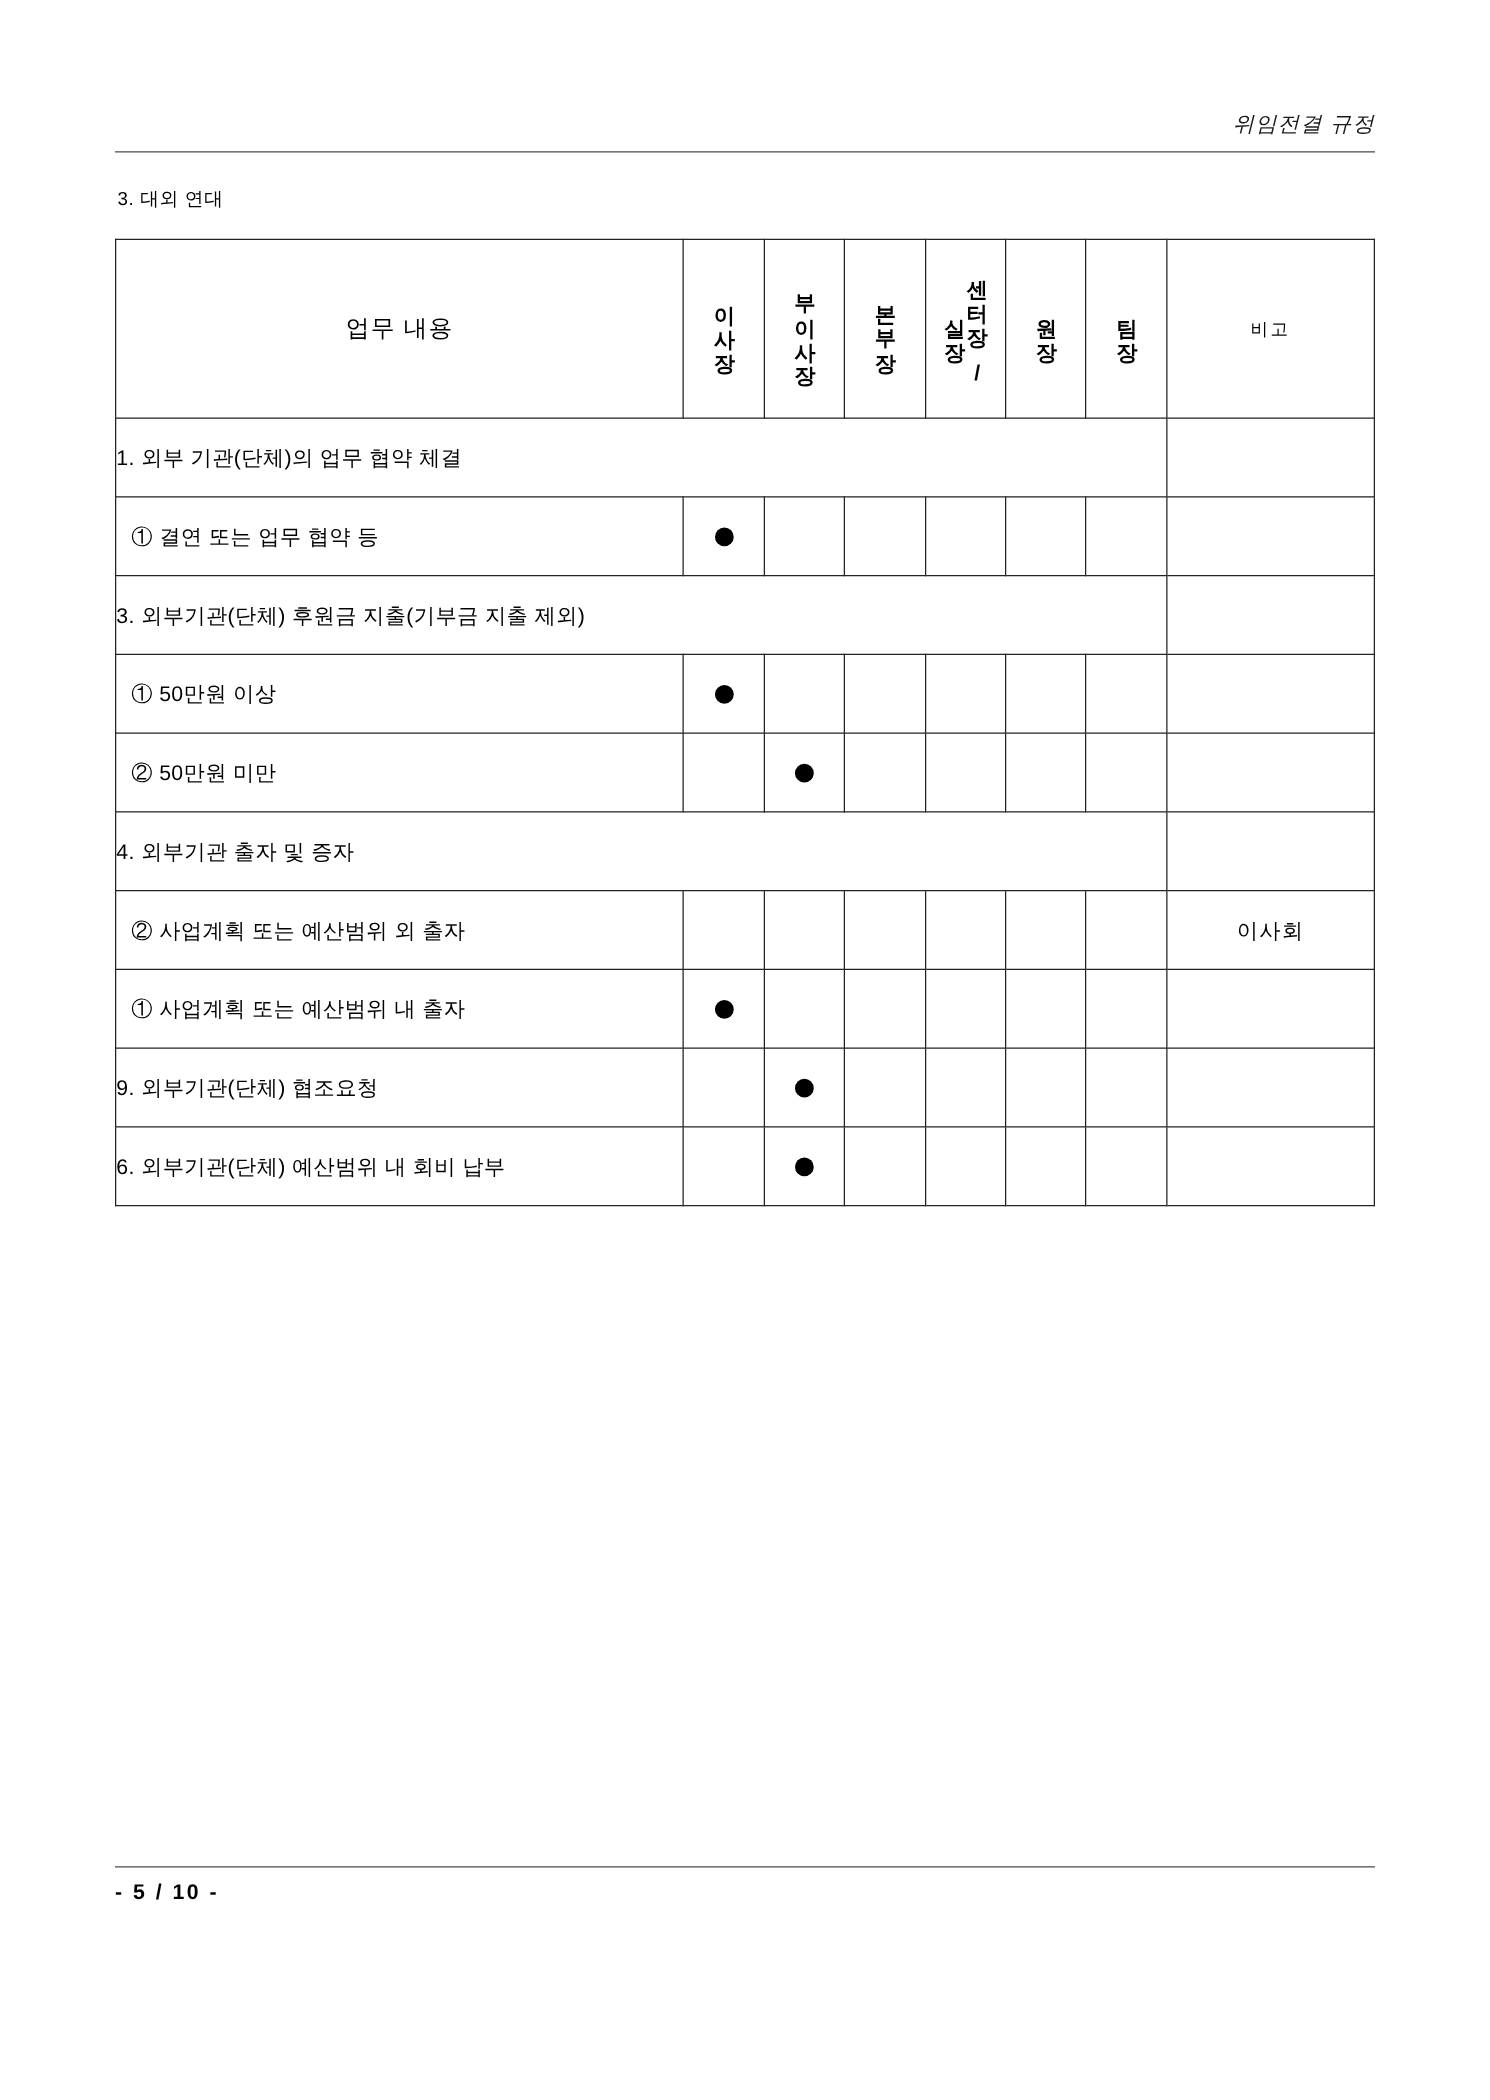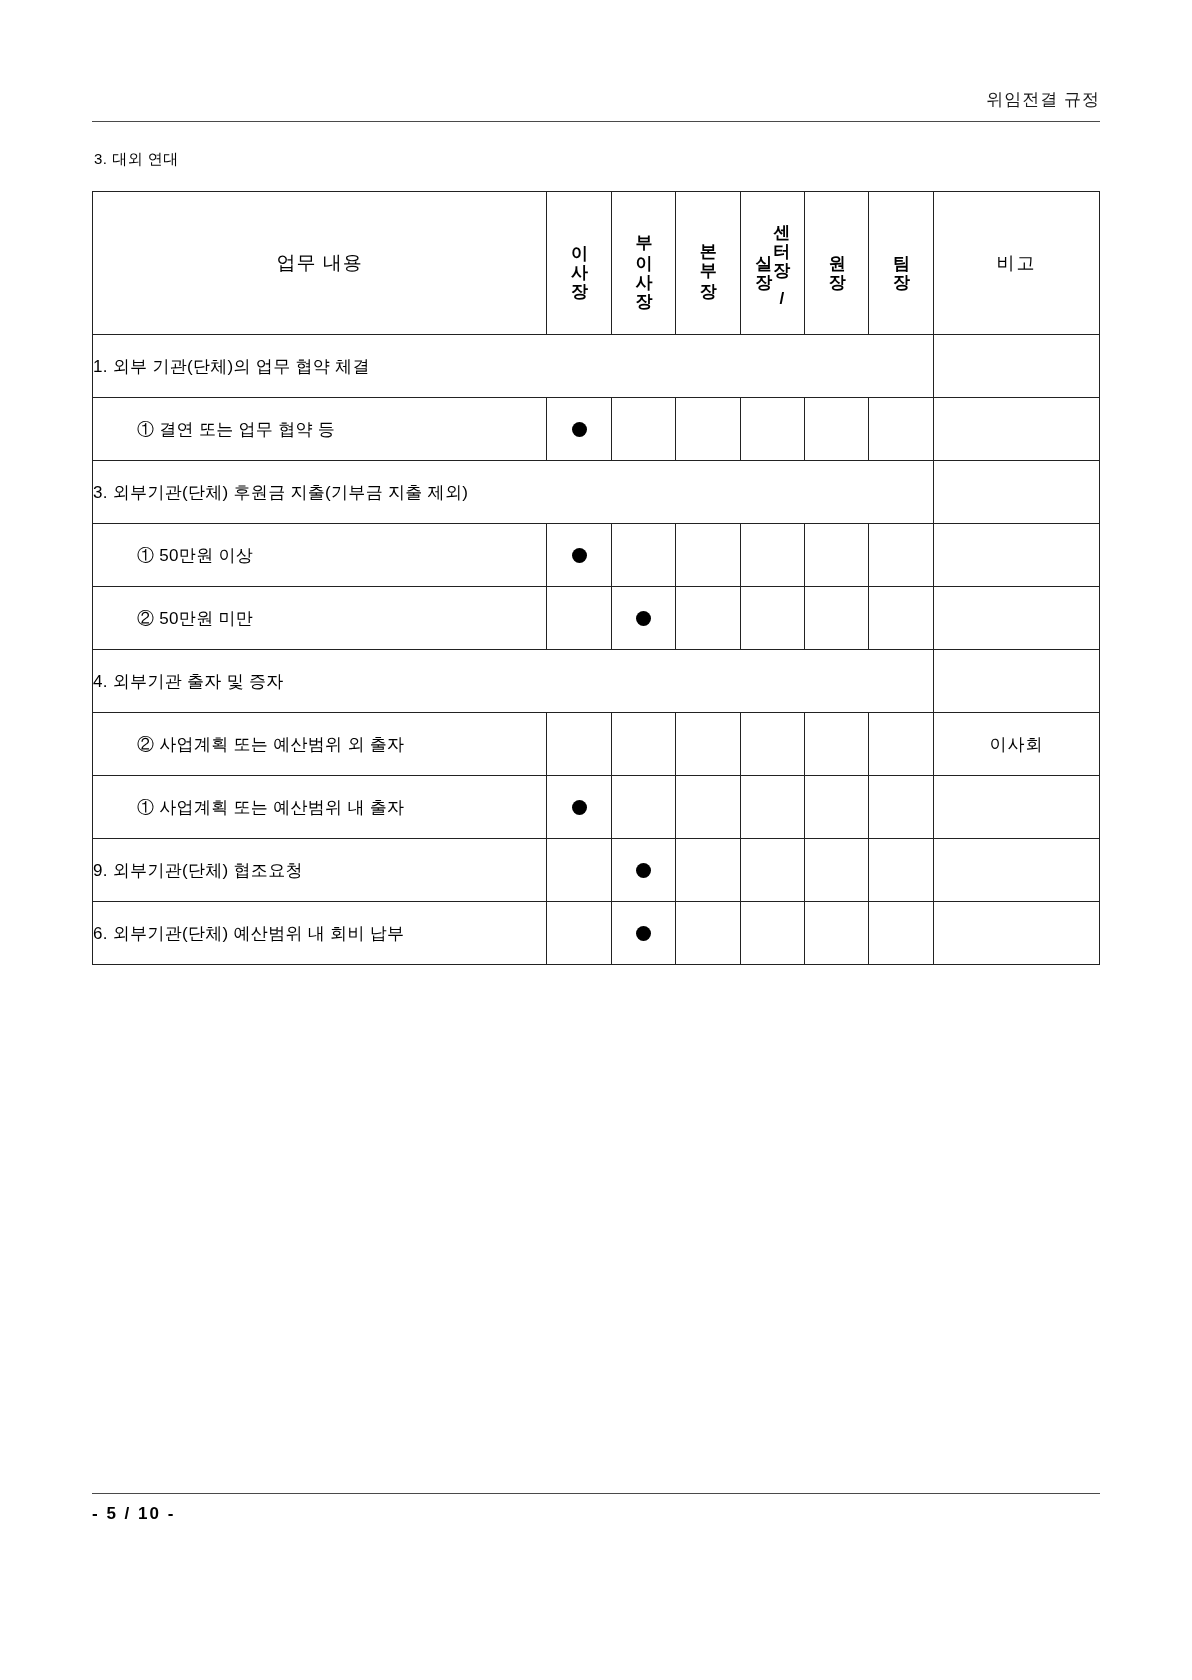--- a/index.html
+++ b/index.html
@@ -21,20 +21,21 @@
     box-sizing: border-box;
     padding: 0 92px;
   }
   
   .doc-header {
     padding-top: 88px;
     text-align: right;
     font-size: 17px;
     letter-spacing: 1px;
     color: #1a1a1a;
+    font-style: italic;
   }
   .header-rule {
     margin-top: 10px;
     border-bottom: 1.3px solid #4a4a4a;
   }
   
   .section-title {
     margin-top: 28px;
     margin-left: 2px;
     font-size: 15px;
@@ -74,31 +75,31 @@
     letter-spacing: 2px;
     font-weight: bold;
     font-size: 17px;
     margin: 0 auto;
   }
   .hdr-task {
     font-size: 19px;
     letter-spacing: 1px;
   }
   .hdr-note {
-    font-size: 18px;
+    font-size: 14px;
     letter-spacing: 2px;
   }
   td.task {
     padding: 0 0 0 16px;
     height: 62px;
     text-align: left;
     letter-spacing: 0.3px;
   }
   td.task.indent {
-    padding-left: 44px;
+    padding-left: 12px;
   }
   td.mark {
     text-align: center;
     height: 62px;
   }
   td.note {
     text-align: center;
     letter-spacing: 1px;
   }
   .dot {

